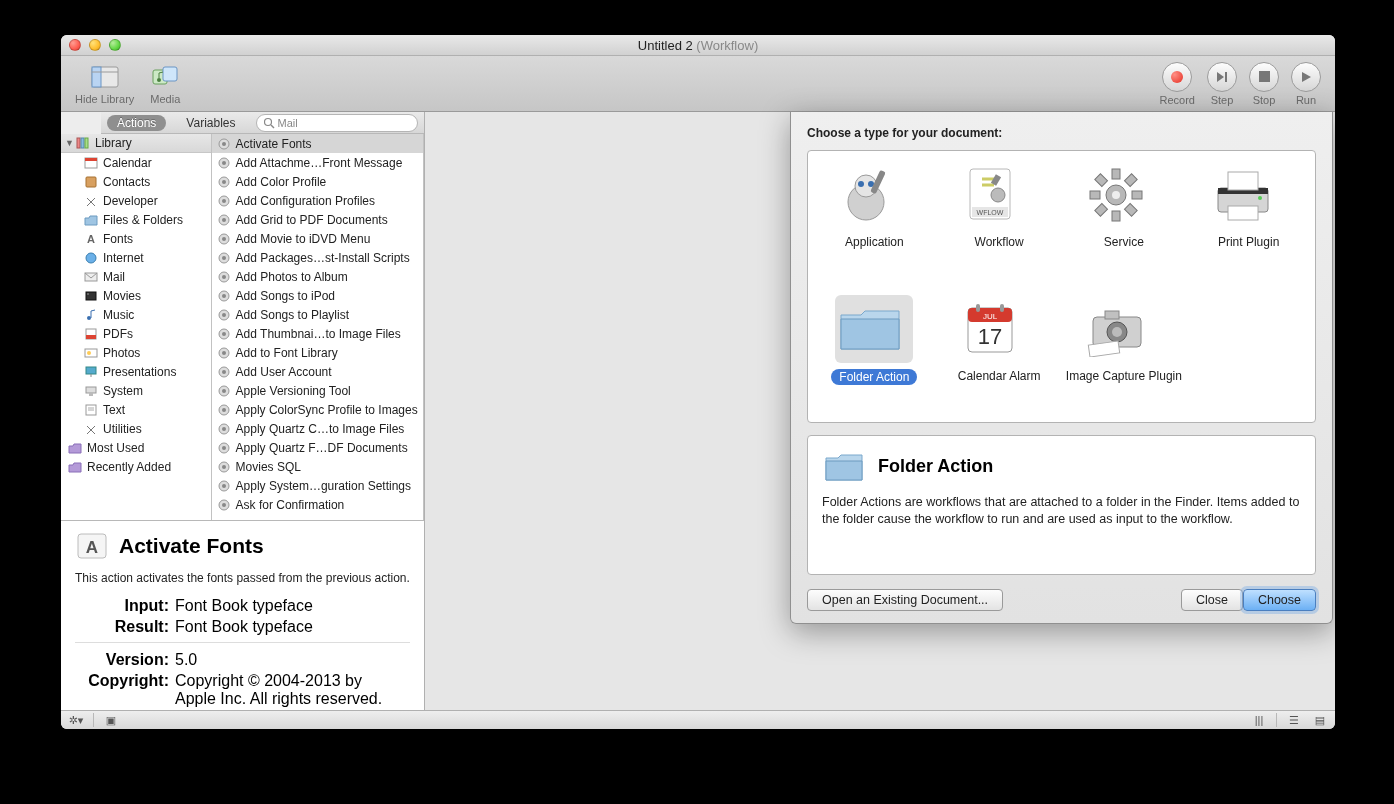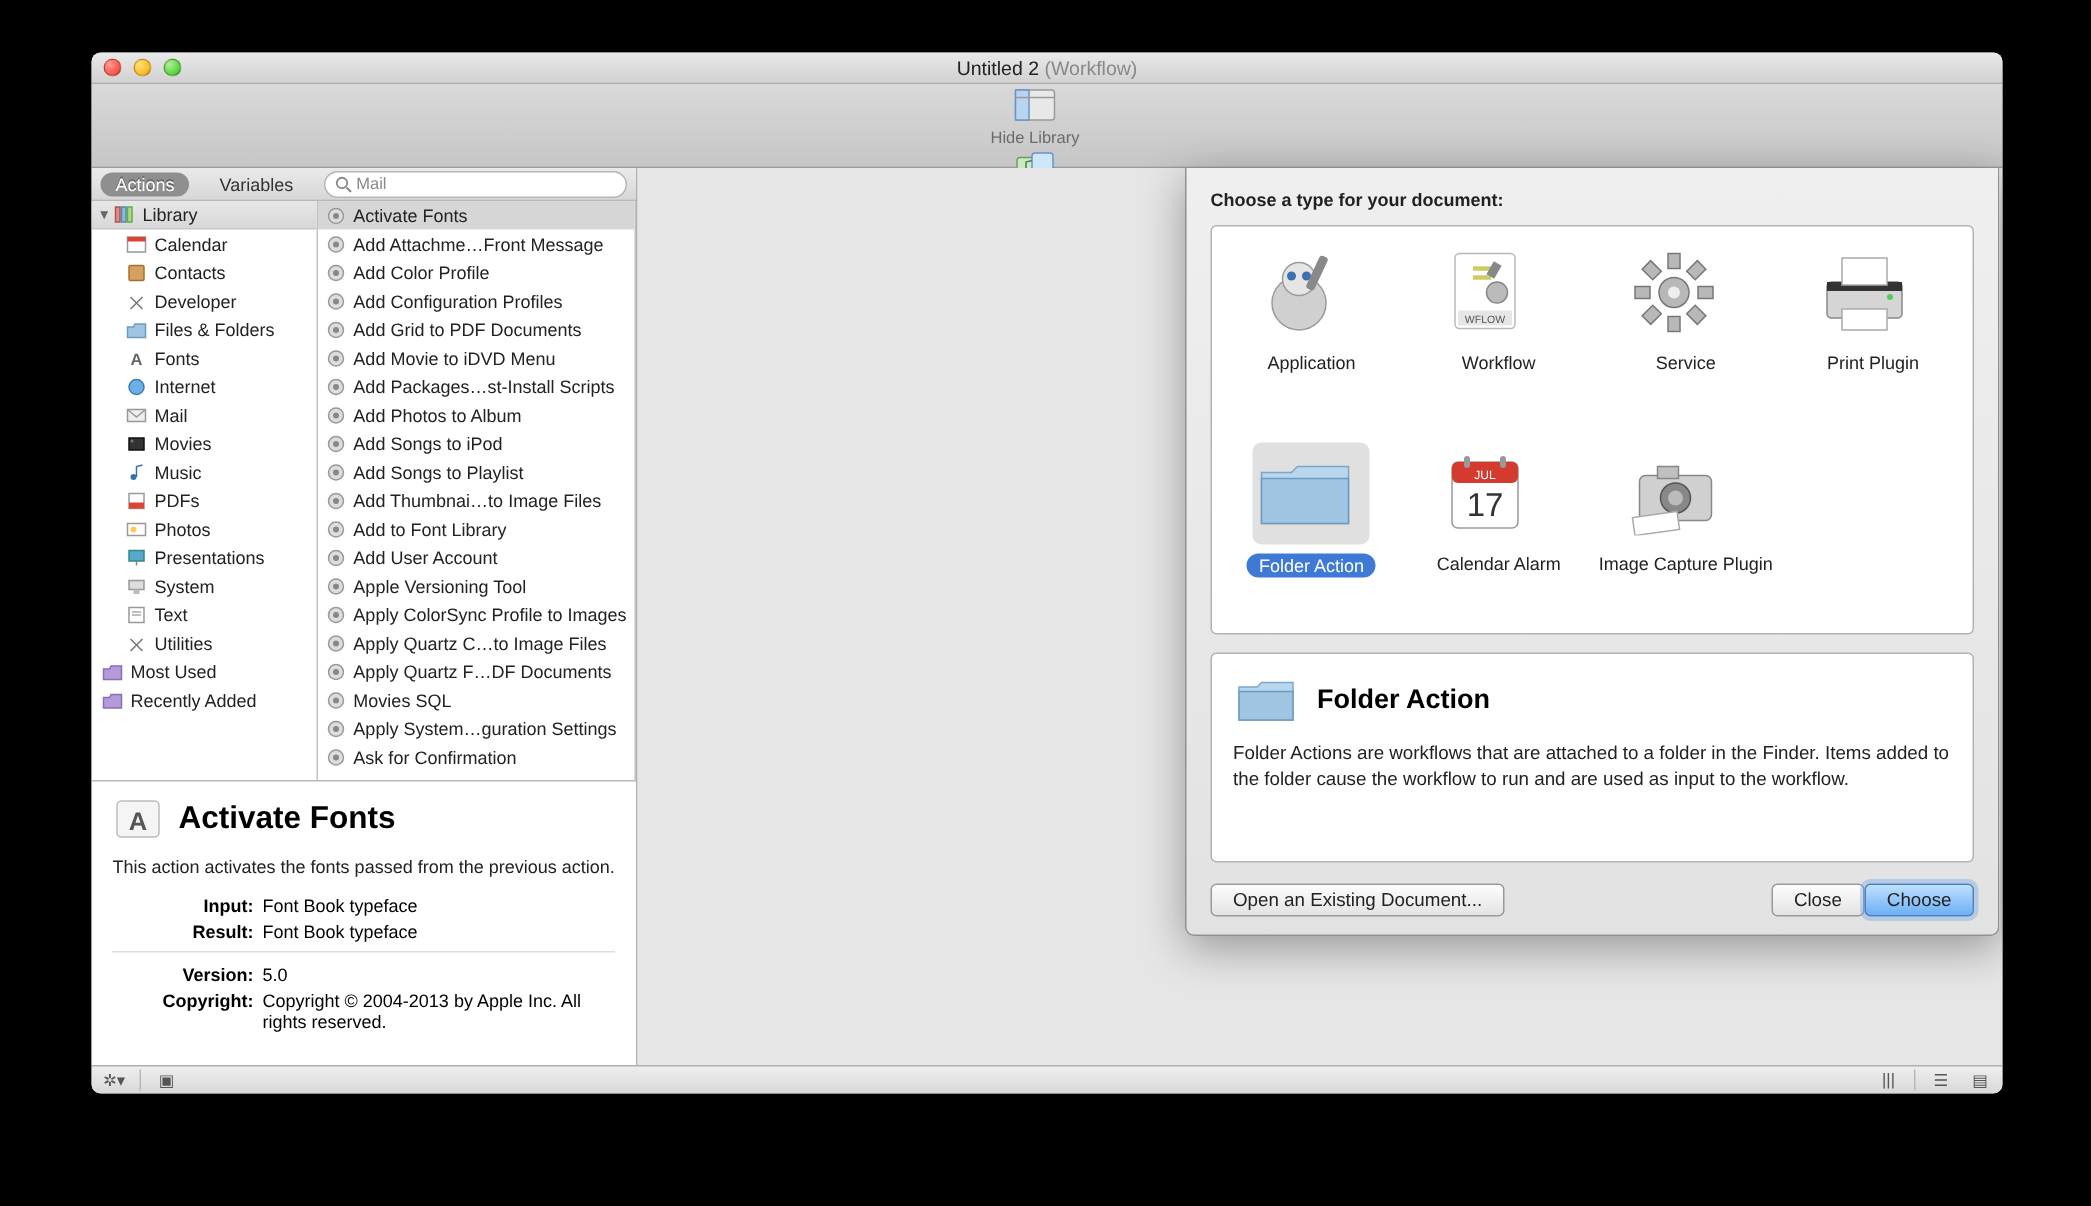--- a/index.html
+++ b/index.html
@@ -30,21 +30,21 @@
 .tl.y { background: radial-gradient(circle at 30% 30%, #ffe27a, #ffbf2f 60%, #d6991f); }
 .tl.g { background: radial-gradient(circle at 30% 30%, #b6ec9c, #63d845 60%, #3fa527); }
 .title { position: absolute; left: 50%; transform: translateX(-50%); font-size: 13px; color: #222; }
 .title .sub { color: #888; }
 
 
 .toolbar {
   height: 56px;
   background: linear-gradient(#d9d9d9, #c6c6c6);
   border-bottom: 1px solid #9a9a9a;
-  display: flex; align-items: center; padding: 0 14px; flex-direction: column;
+  display: flex; align-items: center; padding: 0 14px;
 }
 .tbtn { display: flex; flex-direction: column; align-items: center; margin-right: 16px; font-size: 11px; color: #6b6b6b; }
 .tbtn .ticon { width: 28px; height: 28px; margin-bottom: 2px; display: flex; align-items: center; justify-content: center; }
 .tspacer { flex: 1; }
 .rbtn { display: flex; flex-direction: column; align-items: center; margin-left: 12px; font-size: 11px; color: #6b6b6b; }
 .rbtn .circle {
   width: 30px; height: 30px; border-radius: 50%;
   background: linear-gradient(#fdfdfd,#d6d6d6);
   border: 1px solid #9c9c9c;
   display: flex; align-items: center; justify-content: center;
@@ -52,20 +52,21 @@
 }
 
 
 .tabrow {
   height: 22px;
   background: linear-gradient(#eaeaea,#d7d7d7);
   border-bottom: 1px solid #b8b8b8;
   display: flex; align-items: center;
   padding-left: 6px;
   gap: 10px;
+  margin-left: 40px;
 }
 .segtab { font-size: 12px; padding: 1px 10px; border-radius: 10px; color: #333; }
 .segtab.active { background: #8f8f8f; color: #fff; text-shadow: 0 -1px 0 rgba(0,0,0,0.3); }
 .search {
   flex: 1; max-width: 206px; margin-left: auto; margin-right: 6px;
   height: 18px; border-radius: 10px;
   background: #fff; border: 1px solid #b5b5b5;
   display: flex; align-items: center; padding: 0 6px;
   font-size: 11px; color: #888;
 }
@@ -95,21 +96,21 @@
 .info {
   height: 190px;
   background: #fff;
   border-top: 1px solid #b8b8b8;
   padding: 10px 14px;
   font-size: 12px;
 }
 .info .hdr { display: flex; align-items: center; margin-bottom: 10px; }
 .info .hdr .big { font-size: 21px; font-weight: bold; margin-left: 10px; }
 .info .desc { font-size: 12px; color: #222; margin-bottom: 12px; }
-.info .kv { display: flex; font-size: 12px; margin-bottom: 3px; }
+.info .kv { display: flex; font-size: 16px; margin-bottom: 3px; }
 .info .kv .k { width: 94px; text-align: right; font-weight: bold; margin-right: 6px; }
 .info hr { border: none; border-top: 1px solid #ddd; margin: 6px 0 8px; }
 
 
 .hint { position: absolute; right: 18px; top: 372px; background: rgba(130,130,130,0.85); color: #fff; padding: 5px 14px; border-radius: 14px; font-size: 13px; }
 
 
 .status {
   height: 19px; background: linear-gradient(#eeeeee,#d8d8d8);
   border-top: 1px solid #b0b0b0;

